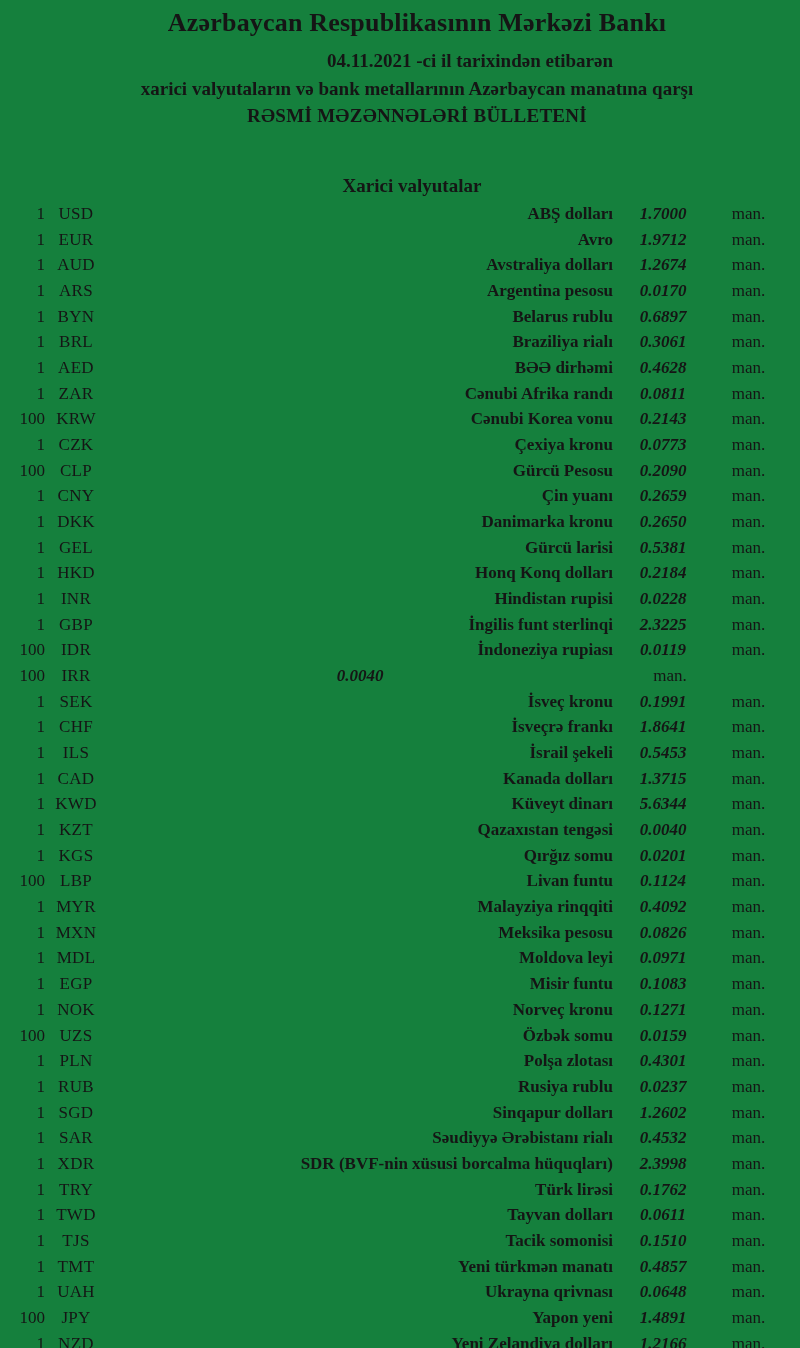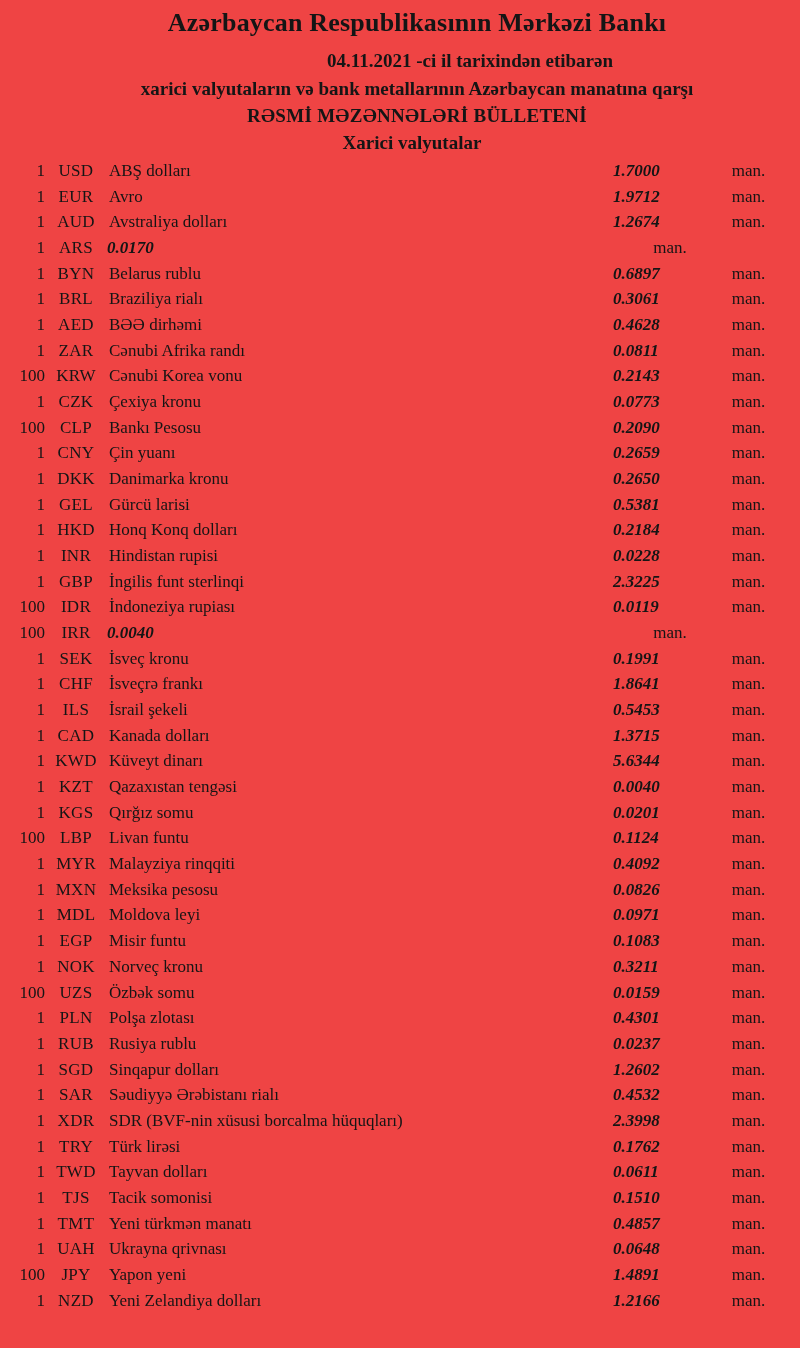--- a/index.html
+++ b/index.html
@@ -8,21 +8,21 @@
     height: 1348px;
     background: #ffffff;
     color: #151515;
     font-family: "Liberation Serif", "DejaVu Serif", serif;
     overflow: hidden;
   }
   .page {
     position: relative;
     width: 800px;
     height: 1348px;
-    background: #ef4444;
+    background: #15803d;
   }
   .doc-header {
     padding-top: 7px;
     padding-left: 34px; 
     text-align: center;
   }
   .bank-name {
     font-size: 26px;
     font-weight: 700;
     line-height: 32px;
@@ -41,20 +41,21 @@
     font-weight: 700;
     line-height: 27px;
   }
   .bulletin-title {
     font-size: 19px;
     font-weight: 700;
     line-height: 27px;
     letter-spacing: 0.3px;
   }
   .section-title {
+    margin-top: 43px;
     padding-left: 24px;
     text-align: center;
     font-size: 19px;
     font-weight: 700;
     line-height: 27px;
   }
   .rates-table {
     margin-left: 5px;
     margin-top: 2px;
     width: 765px;
@@ -62,22 +63,22 @@
   .rate-row {
     display: grid;
     grid-template-columns: 40px 62px 506px 100px 57px;
     line-height: 25.68px;
     height: 25.68px;
     font-size: 17px;
   }
   .cell { display: block; white-space: nowrap; }
   .cell.qty  { text-align: right; }
   .cell.code { text-align: center; letter-spacing: 0.3px; }
-  .cell.name { text-align: left; padding-left: 2px; }
-  .cell.rate { text-align: left; font-weight: 700; font-style: italic; }
+  .cell.name { text-align: right; padding-left: 2px; font-weight: bold; }
+  .cell.rate { text-align: center; font-weight: 700; font-style: italic; }
   .cell.man  { text-align: center; padding-left: 14px; }
 </style>
 </head>
 <body>
 
 <div class="page">
   <div class="doc-header">
     <div class="bank-name">Azərbaycan Respublikasının Mərkəzi Bankı</div>
     <div class="date-line">04.11.2021 -ci il tarixindən etibarən</div>
     <div class="subtitle">xarici valyutaların və bank metallarının Azərbaycan manatına qarşı</div>
@@ -104,20 +105,21 @@
       <div class="rate-row">
         <span class="cell qty">1</span>
         <span class="cell code">AUD</span>
         <span class="cell name">Avstraliya dolları</span>
         <span class="cell rate">1.2674</span>
         <span class="cell man">man.</span>
       </div>
       <div class="rate-row">
         <span class="cell qty">1</span>
         <span class="cell code">ARS</span>
+        <span class="cell name">Argentina pesosu</span>
         <span class="cell rate">0.0170</span>
         <span class="cell man">man.</span>
       </div>
       <div class="rate-row">
         <span class="cell qty">1</span>
         <span class="cell code">BYN</span>
         <span class="cell name">Belarus rublu</span>
         <span class="cell rate">0.6897</span>
         <span class="cell man">man.</span>
       </div>
@@ -152,21 +154,21 @@
       <div class="rate-row">
         <span class="cell qty">1</span>
         <span class="cell code">CZK</span>
         <span class="cell name">Çexiya kronu</span>
         <span class="cell rate">0.0773</span>
         <span class="cell man">man.</span>
       </div>
       <div class="rate-row">
         <span class="cell qty">100</span>
         <span class="cell code">CLP</span>
-        <span class="cell name">Bankı Pesosu</span>
+        <span class="cell name">Gürcü Pesosu</span>
         <span class="cell rate">0.2090</span>
         <span class="cell man">man.</span>
       </div>
       <div class="rate-row">
         <span class="cell qty">1</span>
         <span class="cell code">CNY</span>
         <span class="cell name">Çin yuanı</span>
         <span class="cell rate">0.2659</span>
         <span class="cell man">man.</span>
       </div>
@@ -299,21 +301,21 @@
         <span class="cell qty">1</span>
         <span class="cell code">EGP</span>
         <span class="cell name">Misir funtu</span>
         <span class="cell rate">0.1083</span>
         <span class="cell man">man.</span>
       </div>
       <div class="rate-row">
         <span class="cell qty">1</span>
         <span class="cell code">NOK</span>
         <span class="cell name">Norveç kronu</span>
-        <span class="cell rate">0.3211</span>
+        <span class="cell rate">0.1271</span>
         <span class="cell man">man.</span>
       </div>
       <div class="rate-row">
         <span class="cell qty">100</span>
         <span class="cell code">UZS</span>
         <span class="cell name">Özbək somu</span>
         <span class="cell rate">0.0159</span>
         <span class="cell man">man.</span>
       </div>
       <div class="rate-row">

